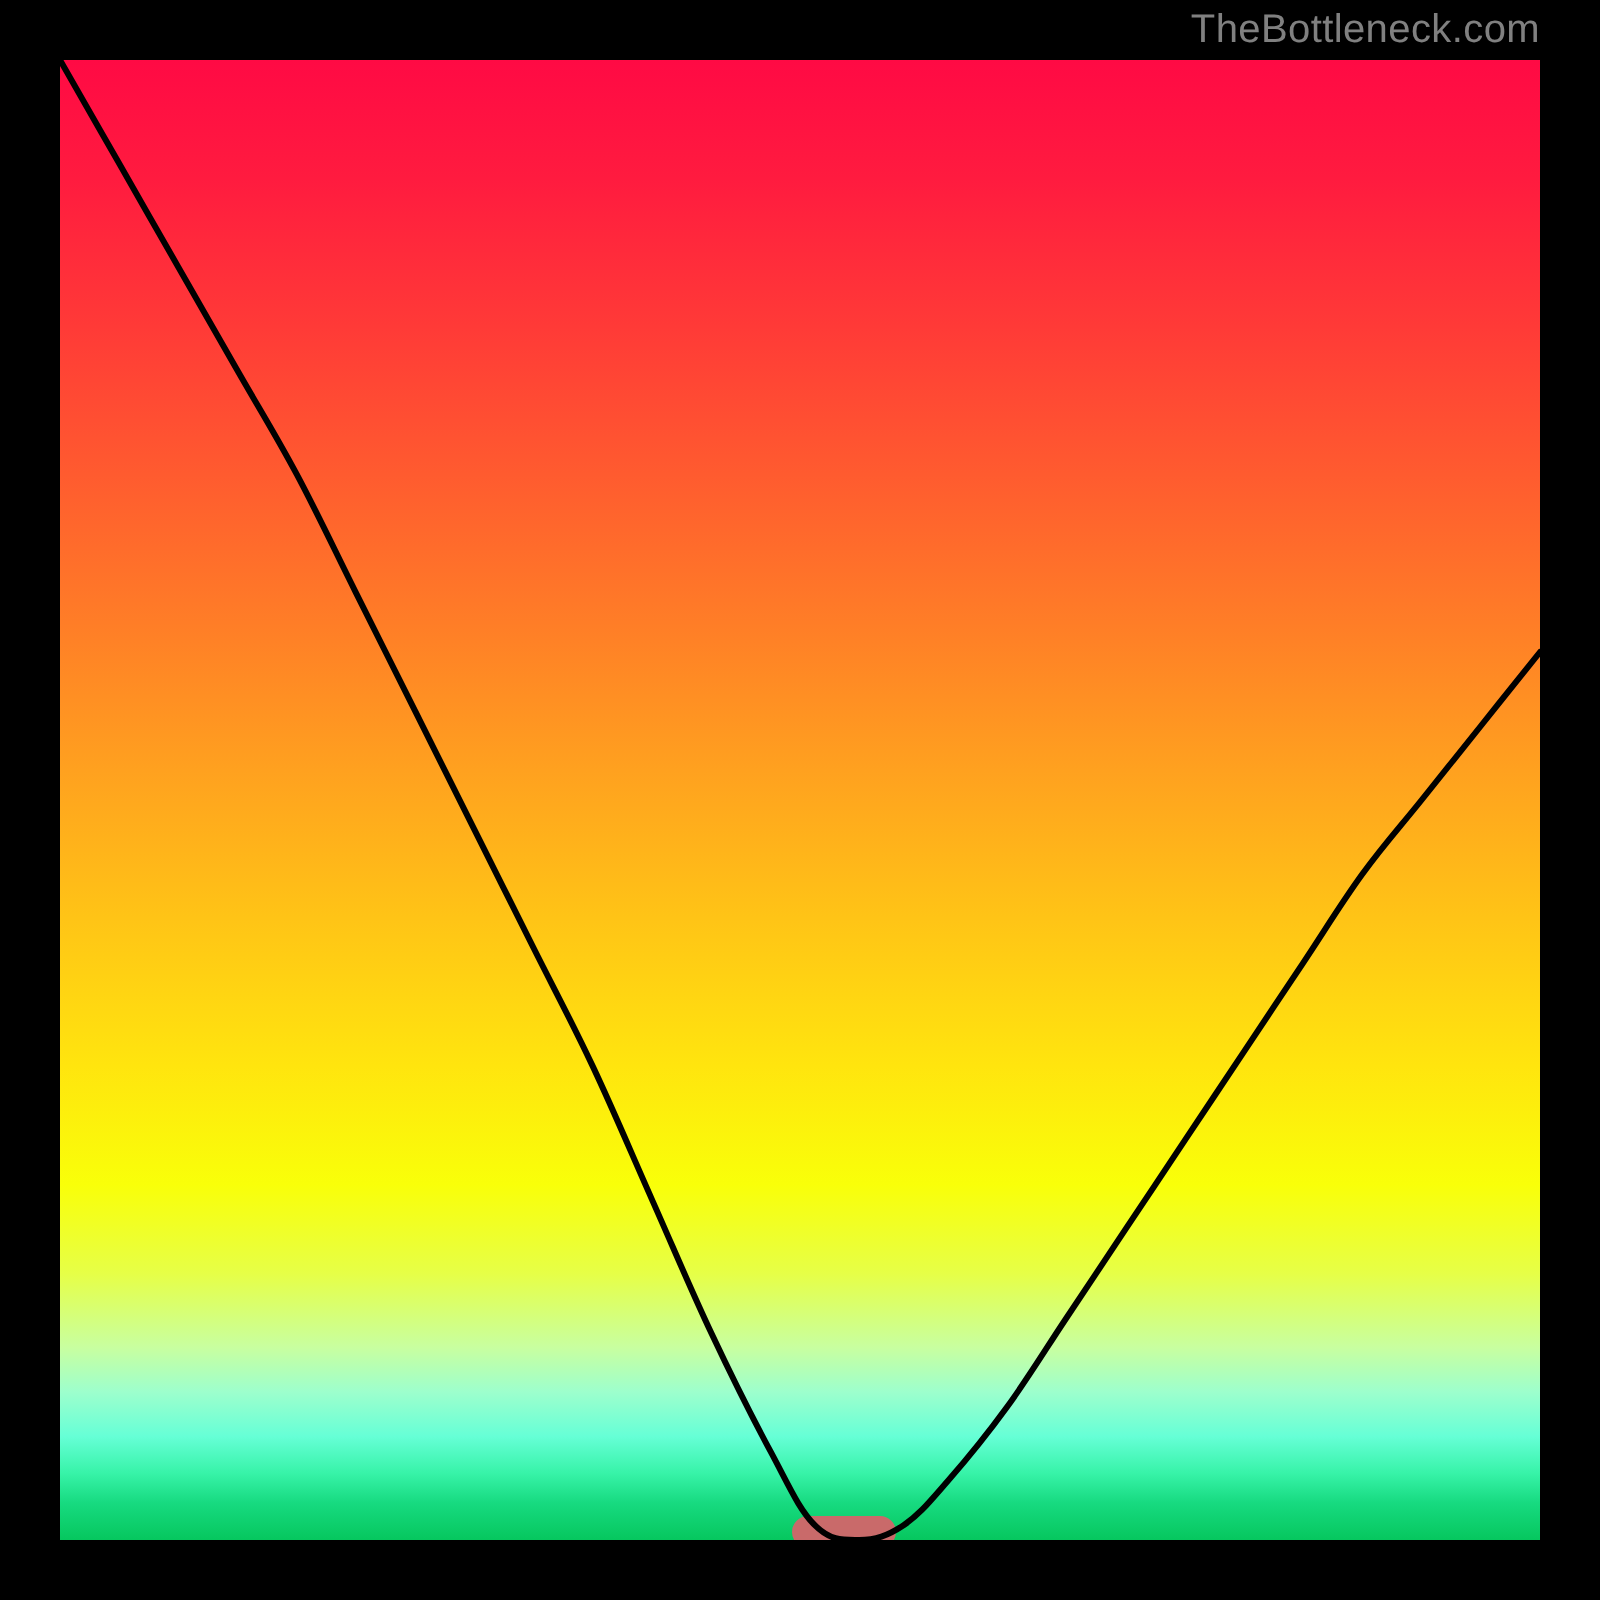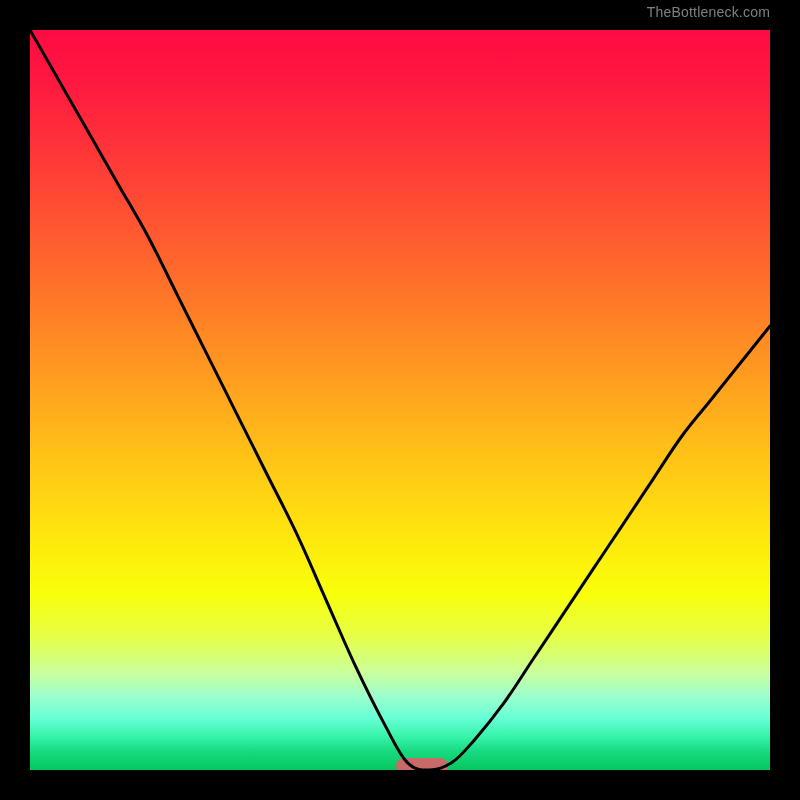--- a/index.html
+++ b/index.html
@@ -24,21 +24,21 @@
     left: 30px;
     width: 740px;
     height: 740px;
     overflow: hidden;
   }
   .attribution {
     position: absolute;
     top: 4px;
     right: 30px;
     color: #808080;
-    font-size: 14px;
+    font-size: 20px;
     letter-spacing: 0.2px;
   }
   
   .gradient-bg {
     position: absolute;
     inset: 0;
     
     background: linear-gradient(to bottom,
       #ff0a44 0%,
       #ff1b3f 8%,

